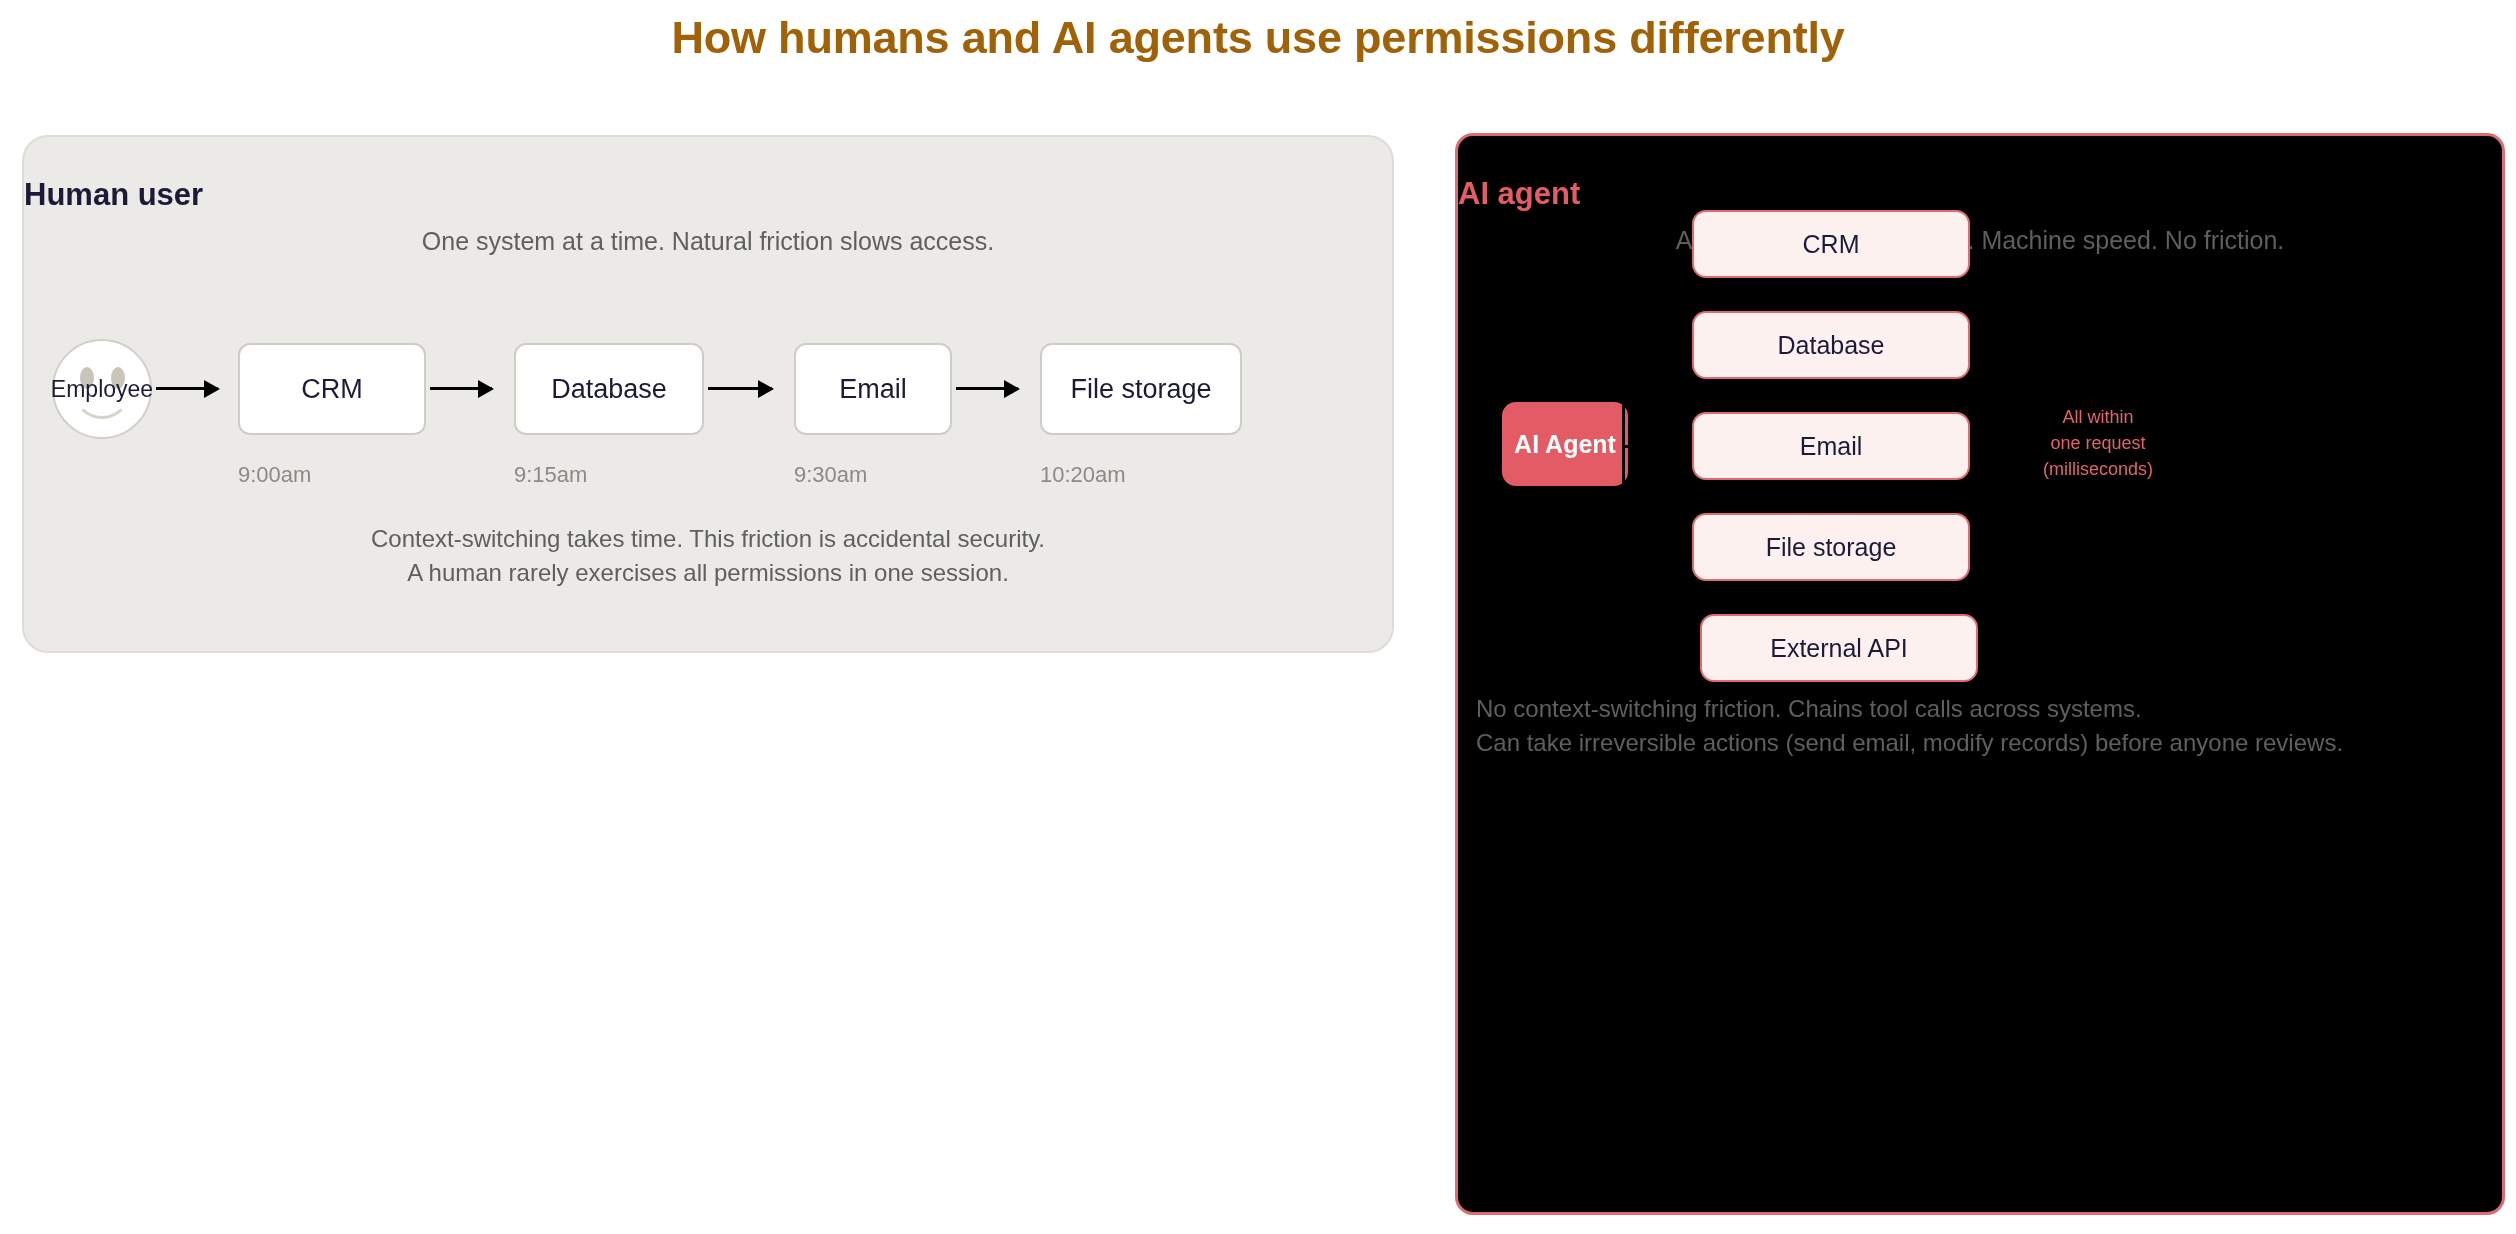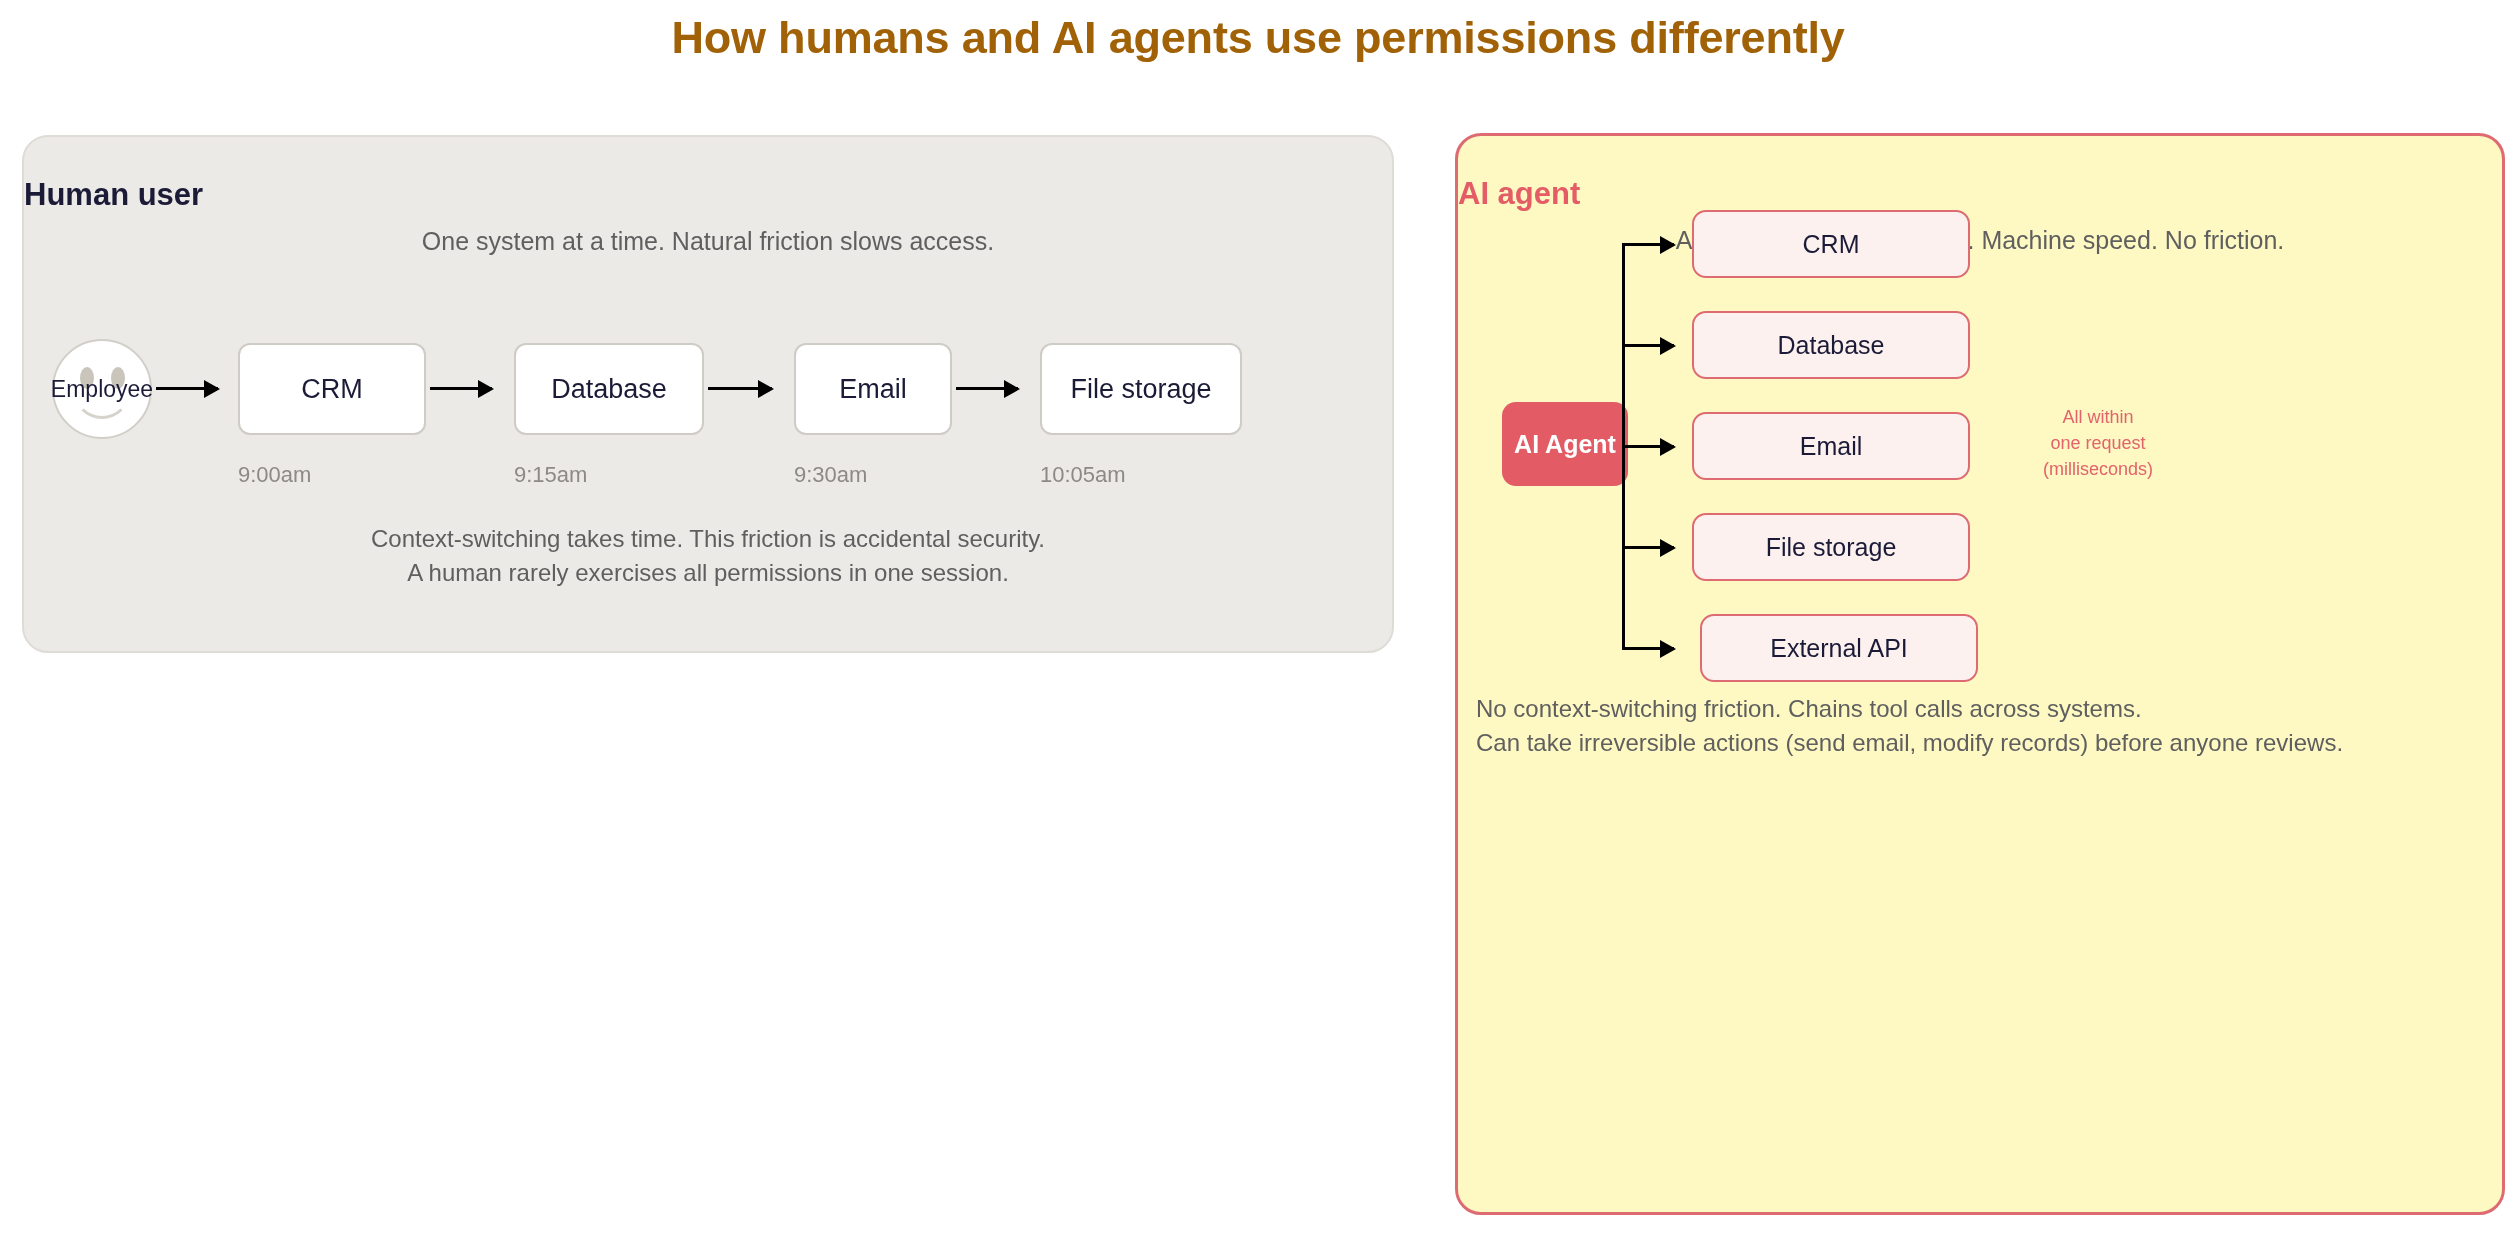--- a/index.html
+++ b/index.html
@@ -29,23 +29,23 @@
   .panel-human {
     left: 22px; top: 135px;
     width: 1372px; height: 518px;
     background: #ECEAE7;
     border: 2px solid #DFDCD7;
     border-radius: 26px;
   }
   .panel-agent {
     left: 1455px; top: 133px;
     width: 1050px; height: 1082px;
-    background: #fef9c3;
+    background: #000000;
     border: 3px solid #DE6B72;
-    border-radius: 26px;
+    border-radius: 18px;
   }
 
   .panel-heading {
     position: absolute; left: 0; width: 100%;
     font-size: 31px; font-weight: bold;
   }
   .panel-human .panel-heading { top: 40px; color: #1b1b38; }
   .panel-agent .panel-heading { top: 40px; color: #E35C66; }
 
   .panel-sub {
@@ -282,21 +282,21 @@
       <div class="flow-box fb-2">Email</div>
 
       <div class="h-arrow ha-3"></div>
       <div class="flow-box fb-3">File storage</div>
     </div>
 
     <div class="time-row">
       <div class="time-label tl-0">9:00am</div>
       <div class="time-label tl-1">9:15am</div>
       <div class="time-label tl-2">9:30am</div>
-      <div class="time-label tl-3">10:05am</div>
+      <div class="time-label tl-3">10:20am</div>
     </div>
 
     <div class="panel-footnote human-footnote">Context-switching takes time. This friction is accidental security.
 A human rarely exercises all permissions in one session.</div>
   </section>
 
   <section class="panel panel-agent">
     <div class="panel-heading">AI agent</div>
     <div class="panel-sub">All systems in one request. Machine speed. No friction.</div>
 

